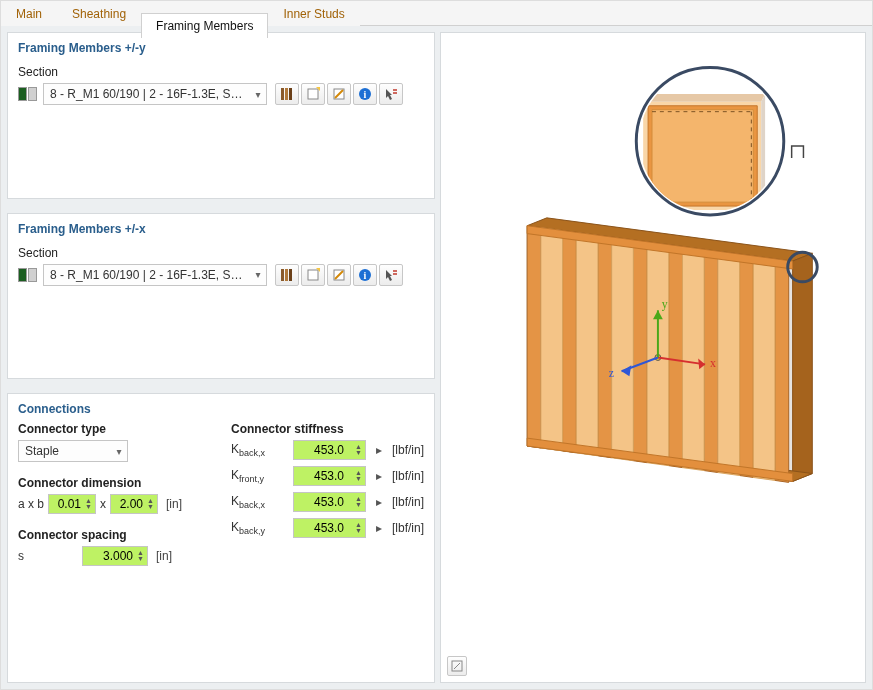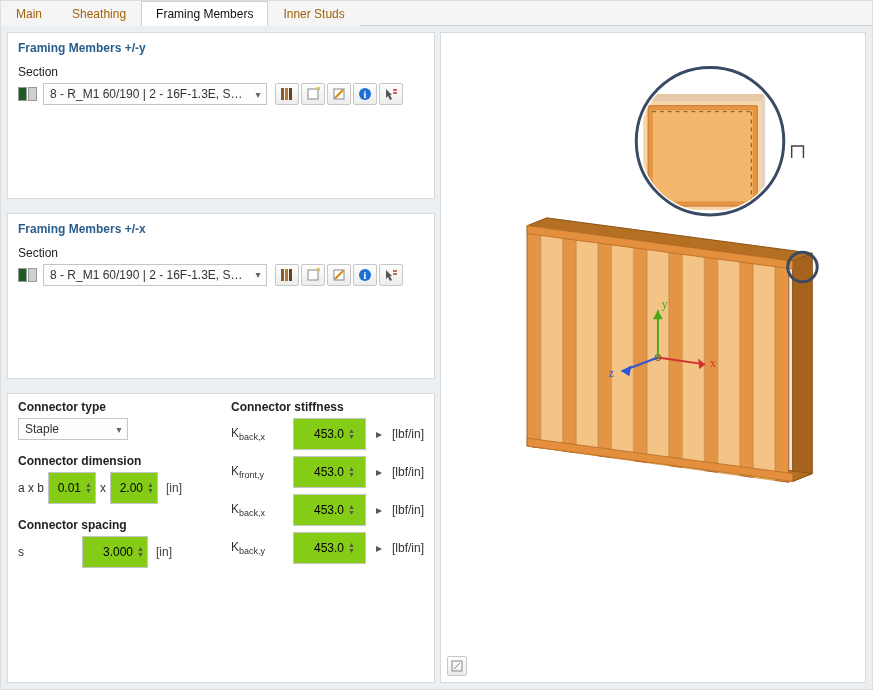--- a/index.html
+++ b/index.html
@@ -1,20 +1,20 @@
 <!DOCTYPE html>
 <html><head>
 <meta charset="utf-8">
 <style>
   * { box-sizing: border-box; }
   html, body { margin: 0; padding: 0; font-family: "Segoe UI", Tahoma, sans-serif; font-size: 12px; color: #333; background: #fff; }
   .app { width: 873px; height: 690px; display: flex; flex-direction: column; background: #fdfdfd; border: 1px solid #ddd; }
   .tabs { display: flex; border-bottom: 1px solid #d0d0d0; background: #f5f5f5; }
   .tab { padding: 5px 14px; cursor: pointer; border: 1px solid transparent; border-bottom: none; margin-bottom: -1px; background: #f5f5f5; color: #a16207; }
-  .tab.active { background: #fff; border-color: #d0d0d0; color: #111; position: relative; top: 0; }
+  .tab.active { background: #fff; border-color: #d0d0d0; color: #111; position: relative; top: 12px; }
 
   .main-area { flex: 1; display: flex; gap: 5px; background: #eceff1; padding: 6px; overflow: hidden; }
   .left-col { flex: 0 0 428px; display: flex; flex-direction: column; gap: 14px; }
   .right-col { flex: 1; background: #fff; border: 1px solid #d6dadd; position: relative; }
 
   .panel { background: #fff; border: 1px solid #d6dadd; padding: 6px 10px 12px 10px; display: flex; flex-direction: column; }
   .panel.grow { flex: 1; }
   .panel-title { color: #2a5e8c; font-weight: 600; font-size: 12px; margin: 2px 0 6px 0; }
   .section-label { font-size: 12px; color: #222; margin: 4px 0 4px 0; }
 
@@ -31,21 +31,21 @@
 
   .tbar { display: flex; gap: 2px; margin-left: 6px; }
   .tbtn { width: 24px; height: 22px; border: 1px solid #c7c7c7; background: linear-gradient(#fefefe,#ececec); display: flex; align-items: center; justify-content: center; cursor: pointer; border-radius: 2px; }
 
   
   .conn-grid { display: flex; gap: 20px; }
   .conn-col { flex: 1; }
   .lbl-strong { font-size: 12px; color: #222; margin-bottom: 4px; display: block; font-weight: bold; }
   .combo.small { width: 110px; }
   .dim-row { display: flex; align-items: center; gap: 4px; margin-top: 4px; }
-  .spin { display: flex; align-items: center; border: 1px solid #c5c5c5; background: #84cc16; height: 32px; }
+  .spin { display: flex; align-items: center; border: 1px solid #c5c5c5; background: #bef264; height: 20px; justify-content: space-between; }
   .spin input { border: none; background: transparent; width: 34px; text-align: right; padding: 0 2px; font-family: inherit; font-size: 12px; outline: none; }
   .spin input.wide { width: 52px; }
   .spin .spinbtns { display: flex; flex-direction: column; justify-content: center; width: 12px; line-height: 6px; font-size: 7px; color: #555; cursor: pointer; padding-right: 1px; }
   .spin .spinbtns span { text-align: center; }
   .unit { color: #444; margin-left: 4px; }
   .sub-lbl { display: inline-block; width: 12px; }
 
   .stiff-table { display: grid; grid-template-columns: 56px 1fr auto auto; row-gap: 6px; column-gap: 6px; align-items: center; }
   .stiff-row-label { font-size: 12px; }
   .stiff-row-label sub { font-size: 9px; }
@@ -165,20 +165,21 @@
                   <path d="M2 2 L8 8 L6 8 L8 12 L6 13 L4 9 L2 11 Z" fill="#555"></path>
                   <line x1="9" y1="3" x2="13" y2="3" stroke="#c0392b" stroke-width="1.5"></line>
                   <line x1="9" y1="6" x2="13" y2="6" stroke="#c0392b" stroke-width="1.5"></line>
                 </svg>
               </div>
           </div>
         </div>
       </div>
 
       <div class="panel" style="flex:0 0 auto; min-height:290px;">
+        <div class="panel-title">Connections</div>
         <div class="conn-grid">
 
           <div class="conn-col">
             <span class="lbl-strong">Connector type</span>
             <div class="combo small">
               <span class="combo-text">Staple</span>
               <span class="combo-caret">▾</span>
             </div>
 
             <span class="lbl-strong" style="margin-top:14px;">Connector dimension</span>

